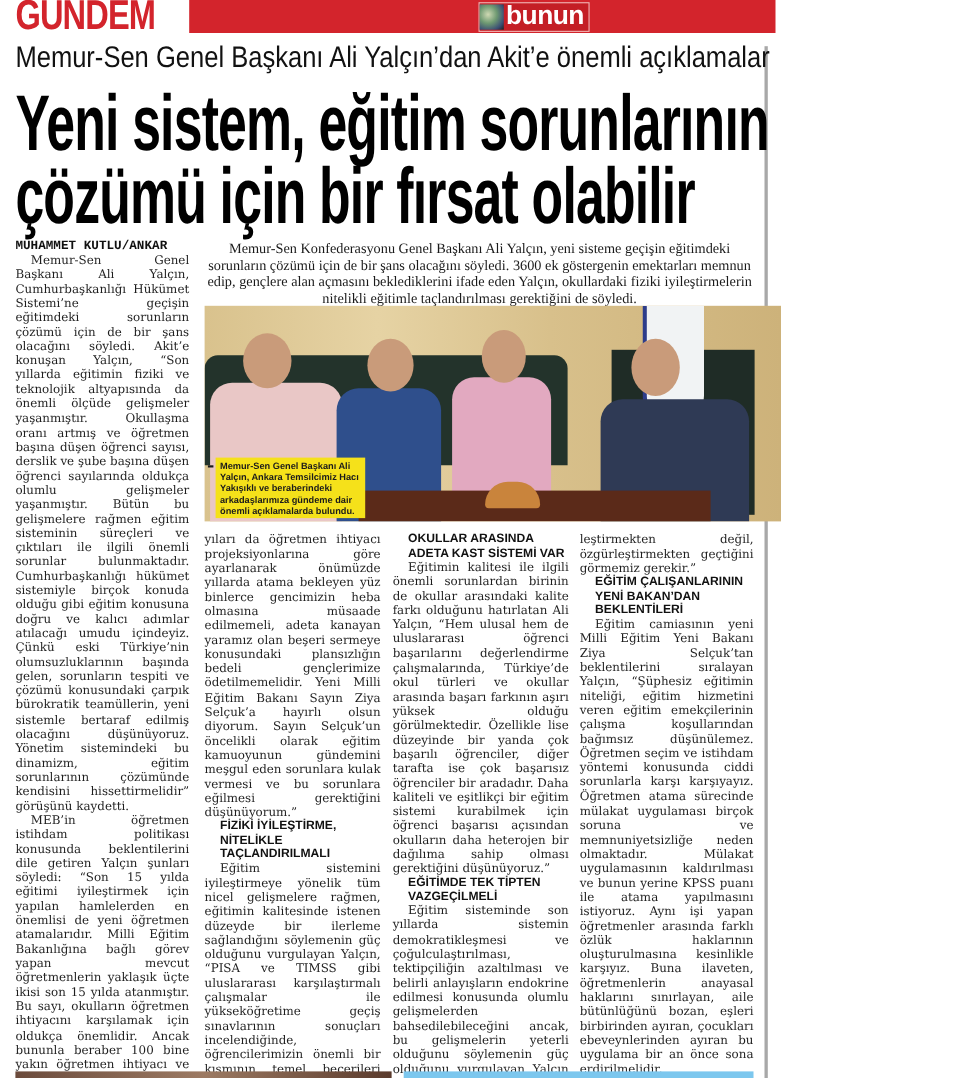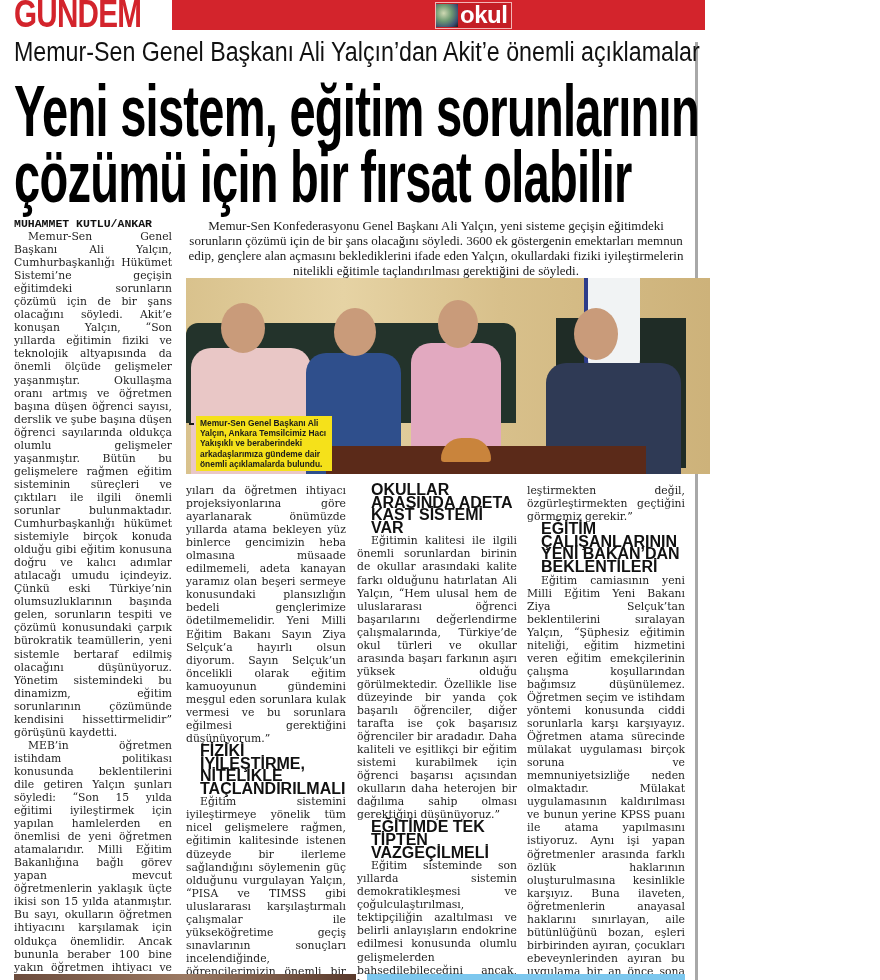--- a/index.html
+++ b/index.html
@@ -18,21 +18,21 @@
   
   .kicker { position:absolute; left:14px; top:37px; width:680px; font-family:"Liberation Sans", sans-serif; font-size:27px; color:#111; white-space:nowrap; transform:scaleX(0.86); transform-origin:left top; }
   .headline { position:absolute; left:14px; font-family:"Liberation Sans", sans-serif; font-weight:bold; color:#000; font-size:64px; line-height:64px; white-space:nowrap; transform-origin:left top; letter-spacing:-1px; }
   .headline.l1 { top:76px; transform:scaleX(0.735) scaleY(1.12); }
   .headline.l2 { top:142px; transform:scaleX(0.735) scaleY(1.12); }
 
   
   .byline { position:absolute; left:14px; top:217px; font-family:Liberation Mono, monospace; font-weight:bold; font-size:11.5px; color:#111; }
   .col { position:absolute; font-size:10.8px; line-height:13.05px; text-align:justify; hyphens:auto; color:#1e1e1e; }
   .col p { margin:0; text-indent:14px; }
-  .col h3 { margin:0; font-family:"Liberation Sans", sans-serif; font-weight:bold; font-size:16px; line-height:12.6px; text-transform:uppercase; padding-left:14px; color:#111; text-align:left; }
+  .col h3 { margin:0; font-family:"Liberation Sans", sans-serif; font-weight:bold; font-size:11px; line-height:12.6px; text-transform:uppercase; padding-left:14px; color:#111; text-align:left; }
   .c1 { left:14px; top:230px; width:158px; }
   .c2 { left:186px; top:484px; width:160px; }
   .c3 { left:357px; top:484px; width:160px; }
   .c4 { left:527px; top:484px; width:158px; }
 
   .lead { position:absolute; left:186px; top:218px; width:500px; font-family:Liberation Serif, serif; font-size:13px; line-height:15px; text-align:center; color:#1a1a1a; }
 
   
   .photo { position:absolute; left:186px; top:278px; width:500px; height:196px; overflow:hidden;
     background:linear-gradient(90deg,#d9c28d 0%,#e6d3a4 30%,#d8c08b 60%,#cdb27a 100%);padding-left:24px; }
@@ -59,21 +59,21 @@
   .strip-right { position:absolute; left:367px; top:974px; width:318px; height:6px; background:#7cc7ee; }
 </style>
 </head>
 <body>
 
 <div class="masthead">
   <div class="section-label">GÜNDEM</div>
   <div class="red-bar"></div>
   <div class="logo">
     <div class="logo-globe"></div>
-    <div class="logo-text">okul</div>
+    <div class="logo-text">bunun</div>
   </div>
 </div>
 
 <div class="right-rule"></div>
 
 <div class="kicker">Memur-Sen Genel Başkanı Ali Yalçın’dan Akit’e önemli açıklamalar</div>
 <div class="headline l1">Yeni sistem, eğitim sorunlarının</div>
 <div class="headline l2">çözümü için bir fırsat olabilir</div>
 
 <div class="byline">MUHAMMET KUTLU/ANKAR</div>

